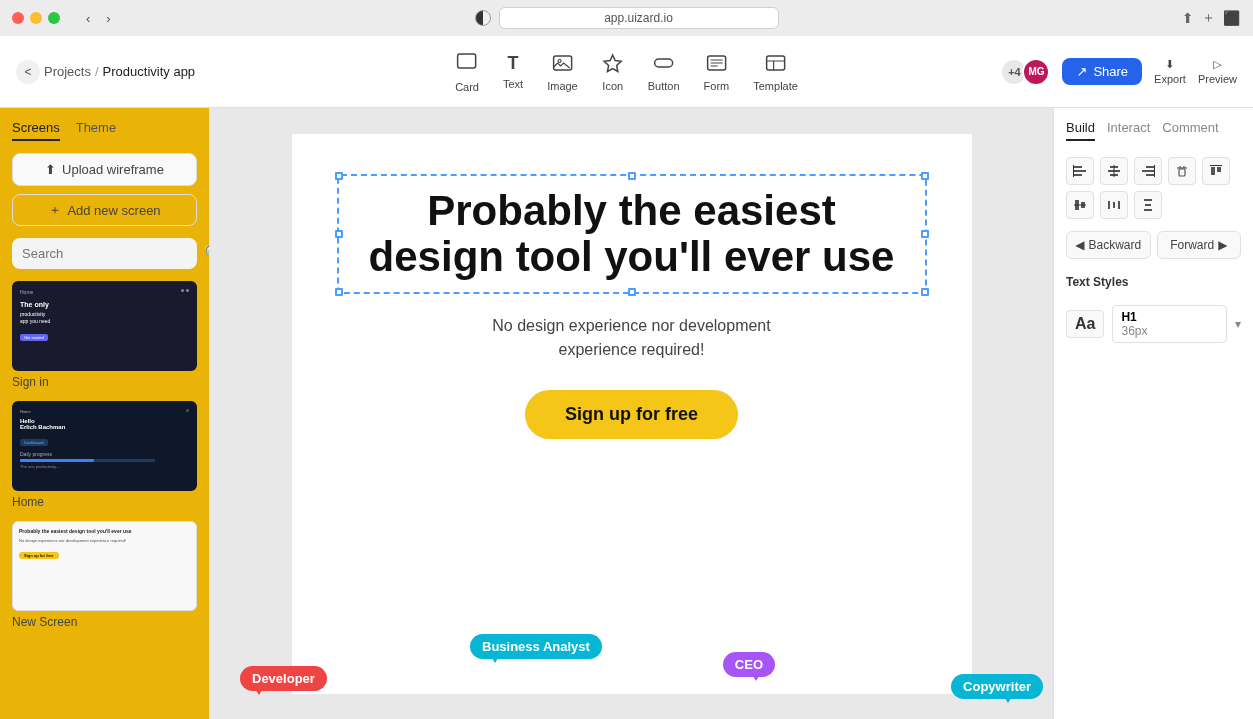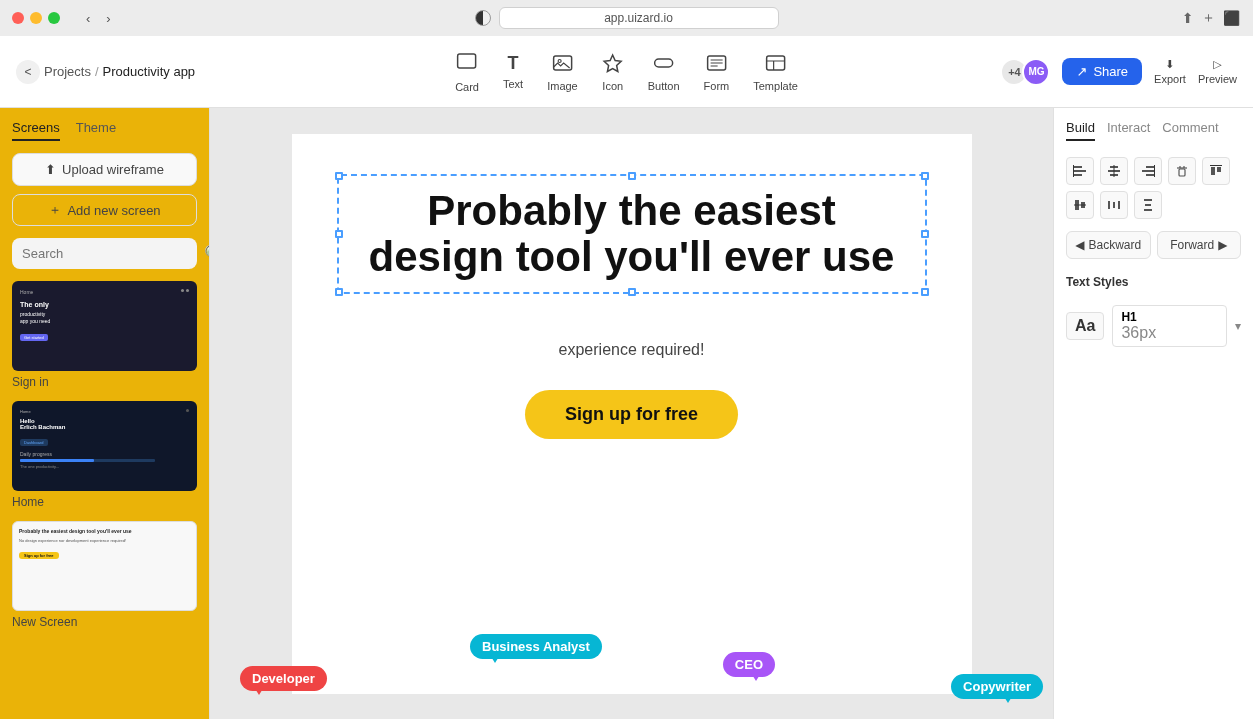--- a/index.html
+++ b/index.html
@@ -256,21 +256,21 @@
             <line x1="9" y1="9" x2="9" y2="18" stroke="#444" stroke-width="1.2"></line>
           </svg>
       </span>
       <span>Template</span>
     </div>
   </div>
 
   <div class="header-right">
     <div class="avatar-stack">
       <div class="avatar-count">+4</div>
-      <div class="avatar" style="background:#8b5cf6;">MG</div>
+      <div class="avatar" style="background:#be185d;">MG</div>
     </div>
     <button class="share-btn">
       <span>↗</span>
       <span>Share</span>
     </button>
     <button class="export-btn">
       <span>⬇</span>
       <span>Export</span>
     </button>
     <button class="preview-btn">
@@ -365,21 +365,21 @@
         <div class="selection-handle sh-bm"></div>
         <div class="selection-handle sh-ml"></div>
         <div class="selection-handle sh-mr"></div>
         <div class="canvas-heading">
           <span>Probably the easiest</span><br>
           <span>design tool you'll ever use</span>
         </div>
       </div>
 
       <div class="canvas-subtext">
-        <br>
+        <span>No design experience nor development</span><br>
         <span>experience required!</span>
       </div>
 
       <button class="signup-btn">Sign up for free</button>
     </div>
 
     <div class="floating-label fl-developer" style="bottom:28px;left:30px;">
       <span>Developer</span>
     </div>
     <div style="position:absolute;bottom:24px;left:44px;width:0;height:0;border-left:5px solid transparent;border-right:5px solid transparent;border-top:8px solid #ef4444;"></div>
@@ -479,19 +479,19 @@
         <span>Forward</span>
         <span>▶</span>
       </button>
     </div>
 
     <div class="section-title">Text Styles</div>
     <div class="text-style-row">
       <span class="text-style-preview">Aa</span>
       <div style="flex:1;border:1px solid #e0e0e0;border-radius:4px;padding:4px 8px;background:white;cursor:pointer;display:flex;flex-direction:column;">
         <span style="font-size:12px;font-weight:600;">H1</span>
-        <span style="font-size:16px;color:#888;">36px</span>
+        <span style="font-size:12px;color:#888;">36px</span>
       </div>
       <span style="font-size:12px;color:#888;">▾</span>
     </div>
   </div>
 
 </div>
 
 </body></html>

